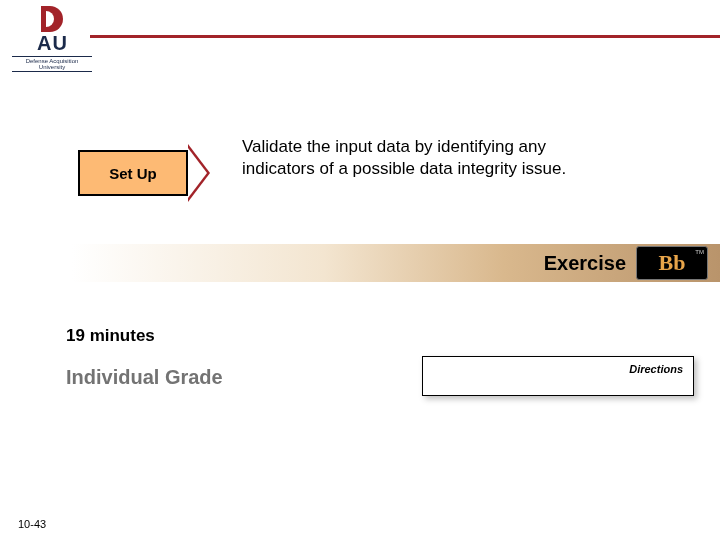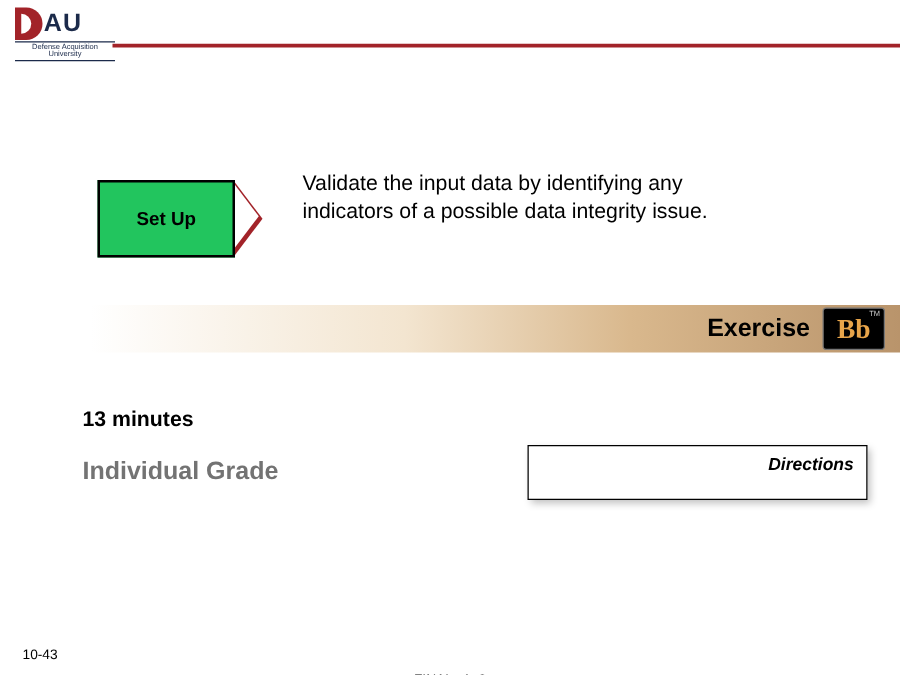--- a/index.html
+++ b/index.html
@@ -21,20 +21,21 @@
   }
   .logo {
     position: absolute;
     top: 6px;
     left: 12px;
     width: 80px;
   }
   .logo-main {
     display: flex;
     align-items: center;
+    flex-direction: column;
   }
   .logo-d {
     width: 22px;
     height: 26px;
     background: #a22329;
     border-radius: 0 13px 13px 0;
     position: relative;
   }
   .logo-d::after {
     content: "";
@@ -62,29 +63,29 @@
   }
   .setup-block {
     position: absolute;
     top: 144px;
     left: 78px;
     display: flex;
     align-items: center;
   }
   .setup-box {
     width: 110px;
-    height: 62px;
+    height: 46px;
     border: 2px solid #000;
     display: flex;
     align-items: center;
     justify-content: center;
     font-size: 15px;
     font-weight: bold;
     color: #000;
-    background: #22c55e;
+    background: #fdba74;
   }
   .arrow {
     width: 0; height: 0;
     border-top: 29px solid transparent;
     border-bottom: 29px solid transparent;
     border-left: 22px solid #a22329;
     margin-left: 0;
   }
   .arrow-inner {
     position: absolute;
@@ -116,21 +117,21 @@
     justify-content: flex-end;
     padding-right: 12px;
   }
   .exercise-label {
     font-size: 20px;
     font-weight: bold;
     color: #000;
     margin-right: 10px;
   }
   .bb-badge {
-    width: 50px;
+    width: 72px;
     height: 34px;
     background: #000;
     border: 1px solid #777;
     border-radius: 3px;
     display: flex;
     align-items: center;
     justify-content: center;
     position: relative;
   }
   .bb-text {
@@ -166,21 +167,21 @@
     top: 356px;
     right: 26px;
     width: 272px;
     border: 1px solid #000;
     padding: 6px 10px 14px 10px;
     box-shadow: 3px 3px 6px rgba(0,0,0,0.25);
     background: #fff;
   }
   .directions-title {
     text-align: right;
-    font-size: 14px;
+    font-size: 11px;
     font-style: italic;
     font-weight: bold;
     margin-bottom: 6px;
   }
   .directions-body {
     font-size: 12px;
     line-height: 1.35;
     color: #000;
   }
   .directions-body b { font-weight: bold; }
@@ -222,21 +223,21 @@
 <div class="desc">Validate the input data by identifying any indicators of a possible data integrity issue.</div>
 
 <div class="exercise-bar">
   <span class="exercise-label">Exercise</span>
   <div class="bb-badge">
     <span class="bb-text">Bb</span>
     <span class="bb-tm">TM</span>
   </div>
 </div>
 
-<div class="minutes">13 minutes</div>
+<div class="minutes">19 minutes</div>
 <div class="grade">Individual Grade</div>
 
 <div class="directions-box">
   <div class="directions-title">Directions</div>
 </div>
 
 <div class="footer">
   <span class="footer-center">FINAL v1. 3</span>
   <span>10-43</span>
 </div>

